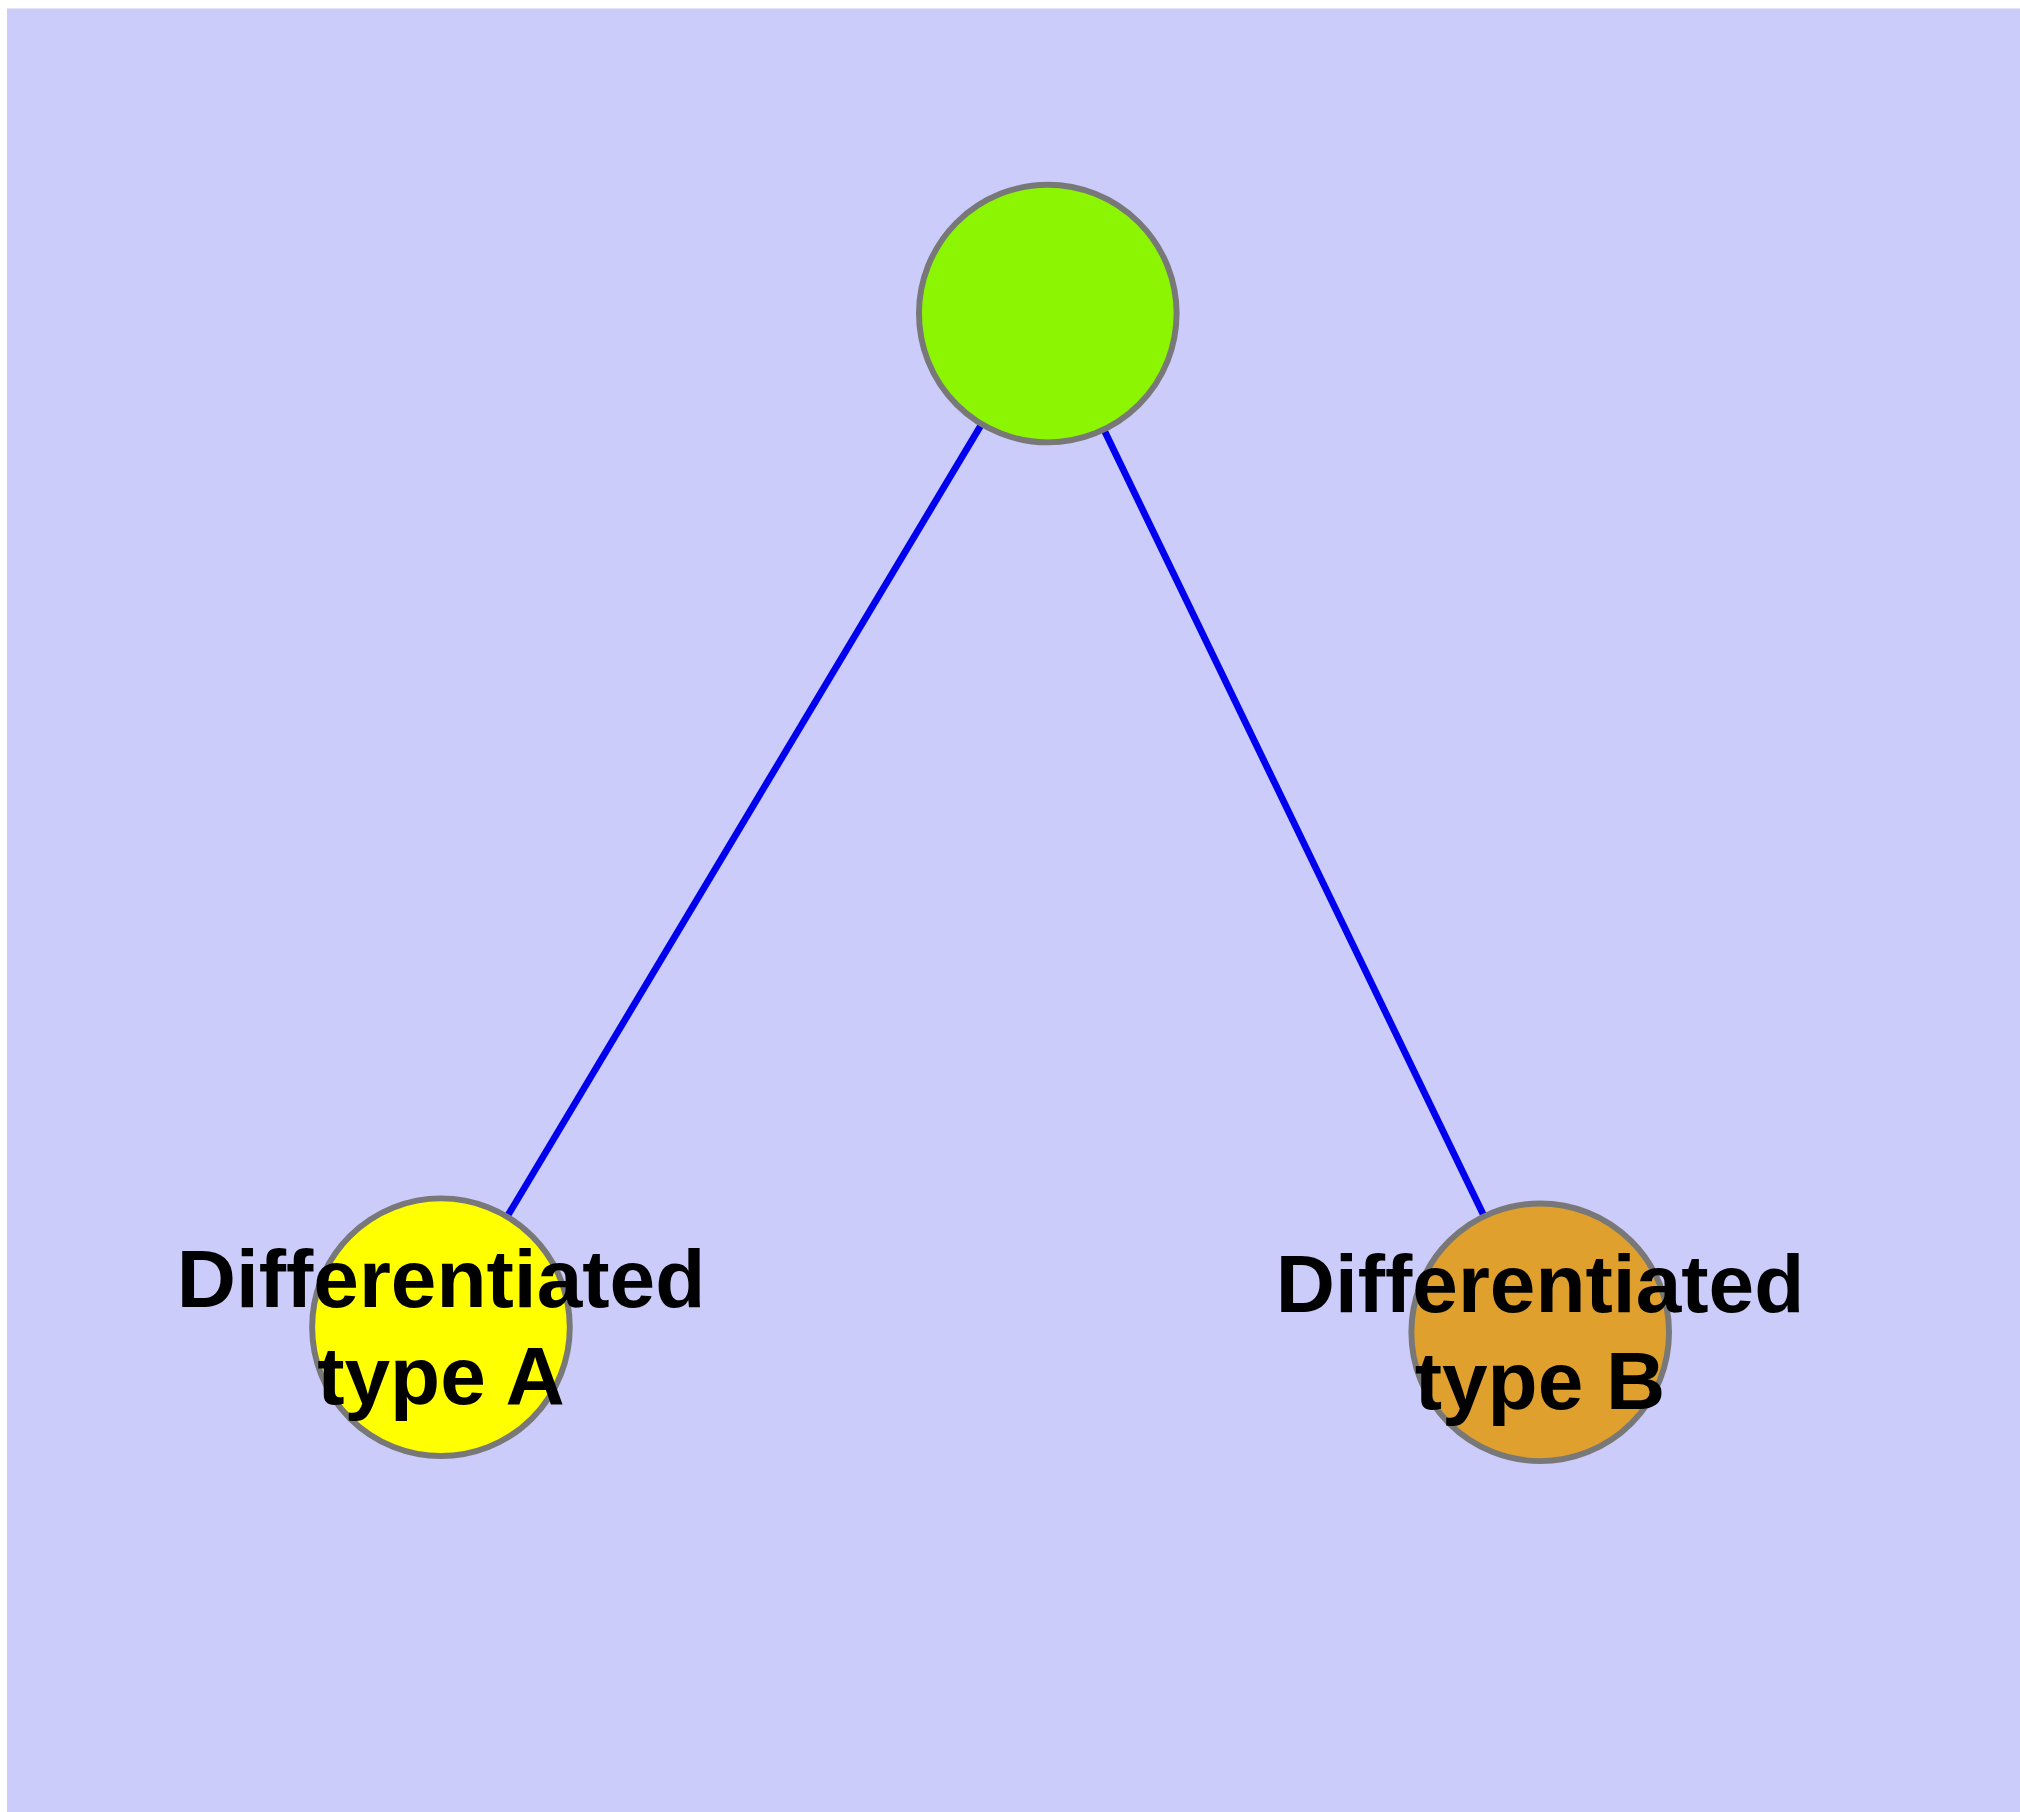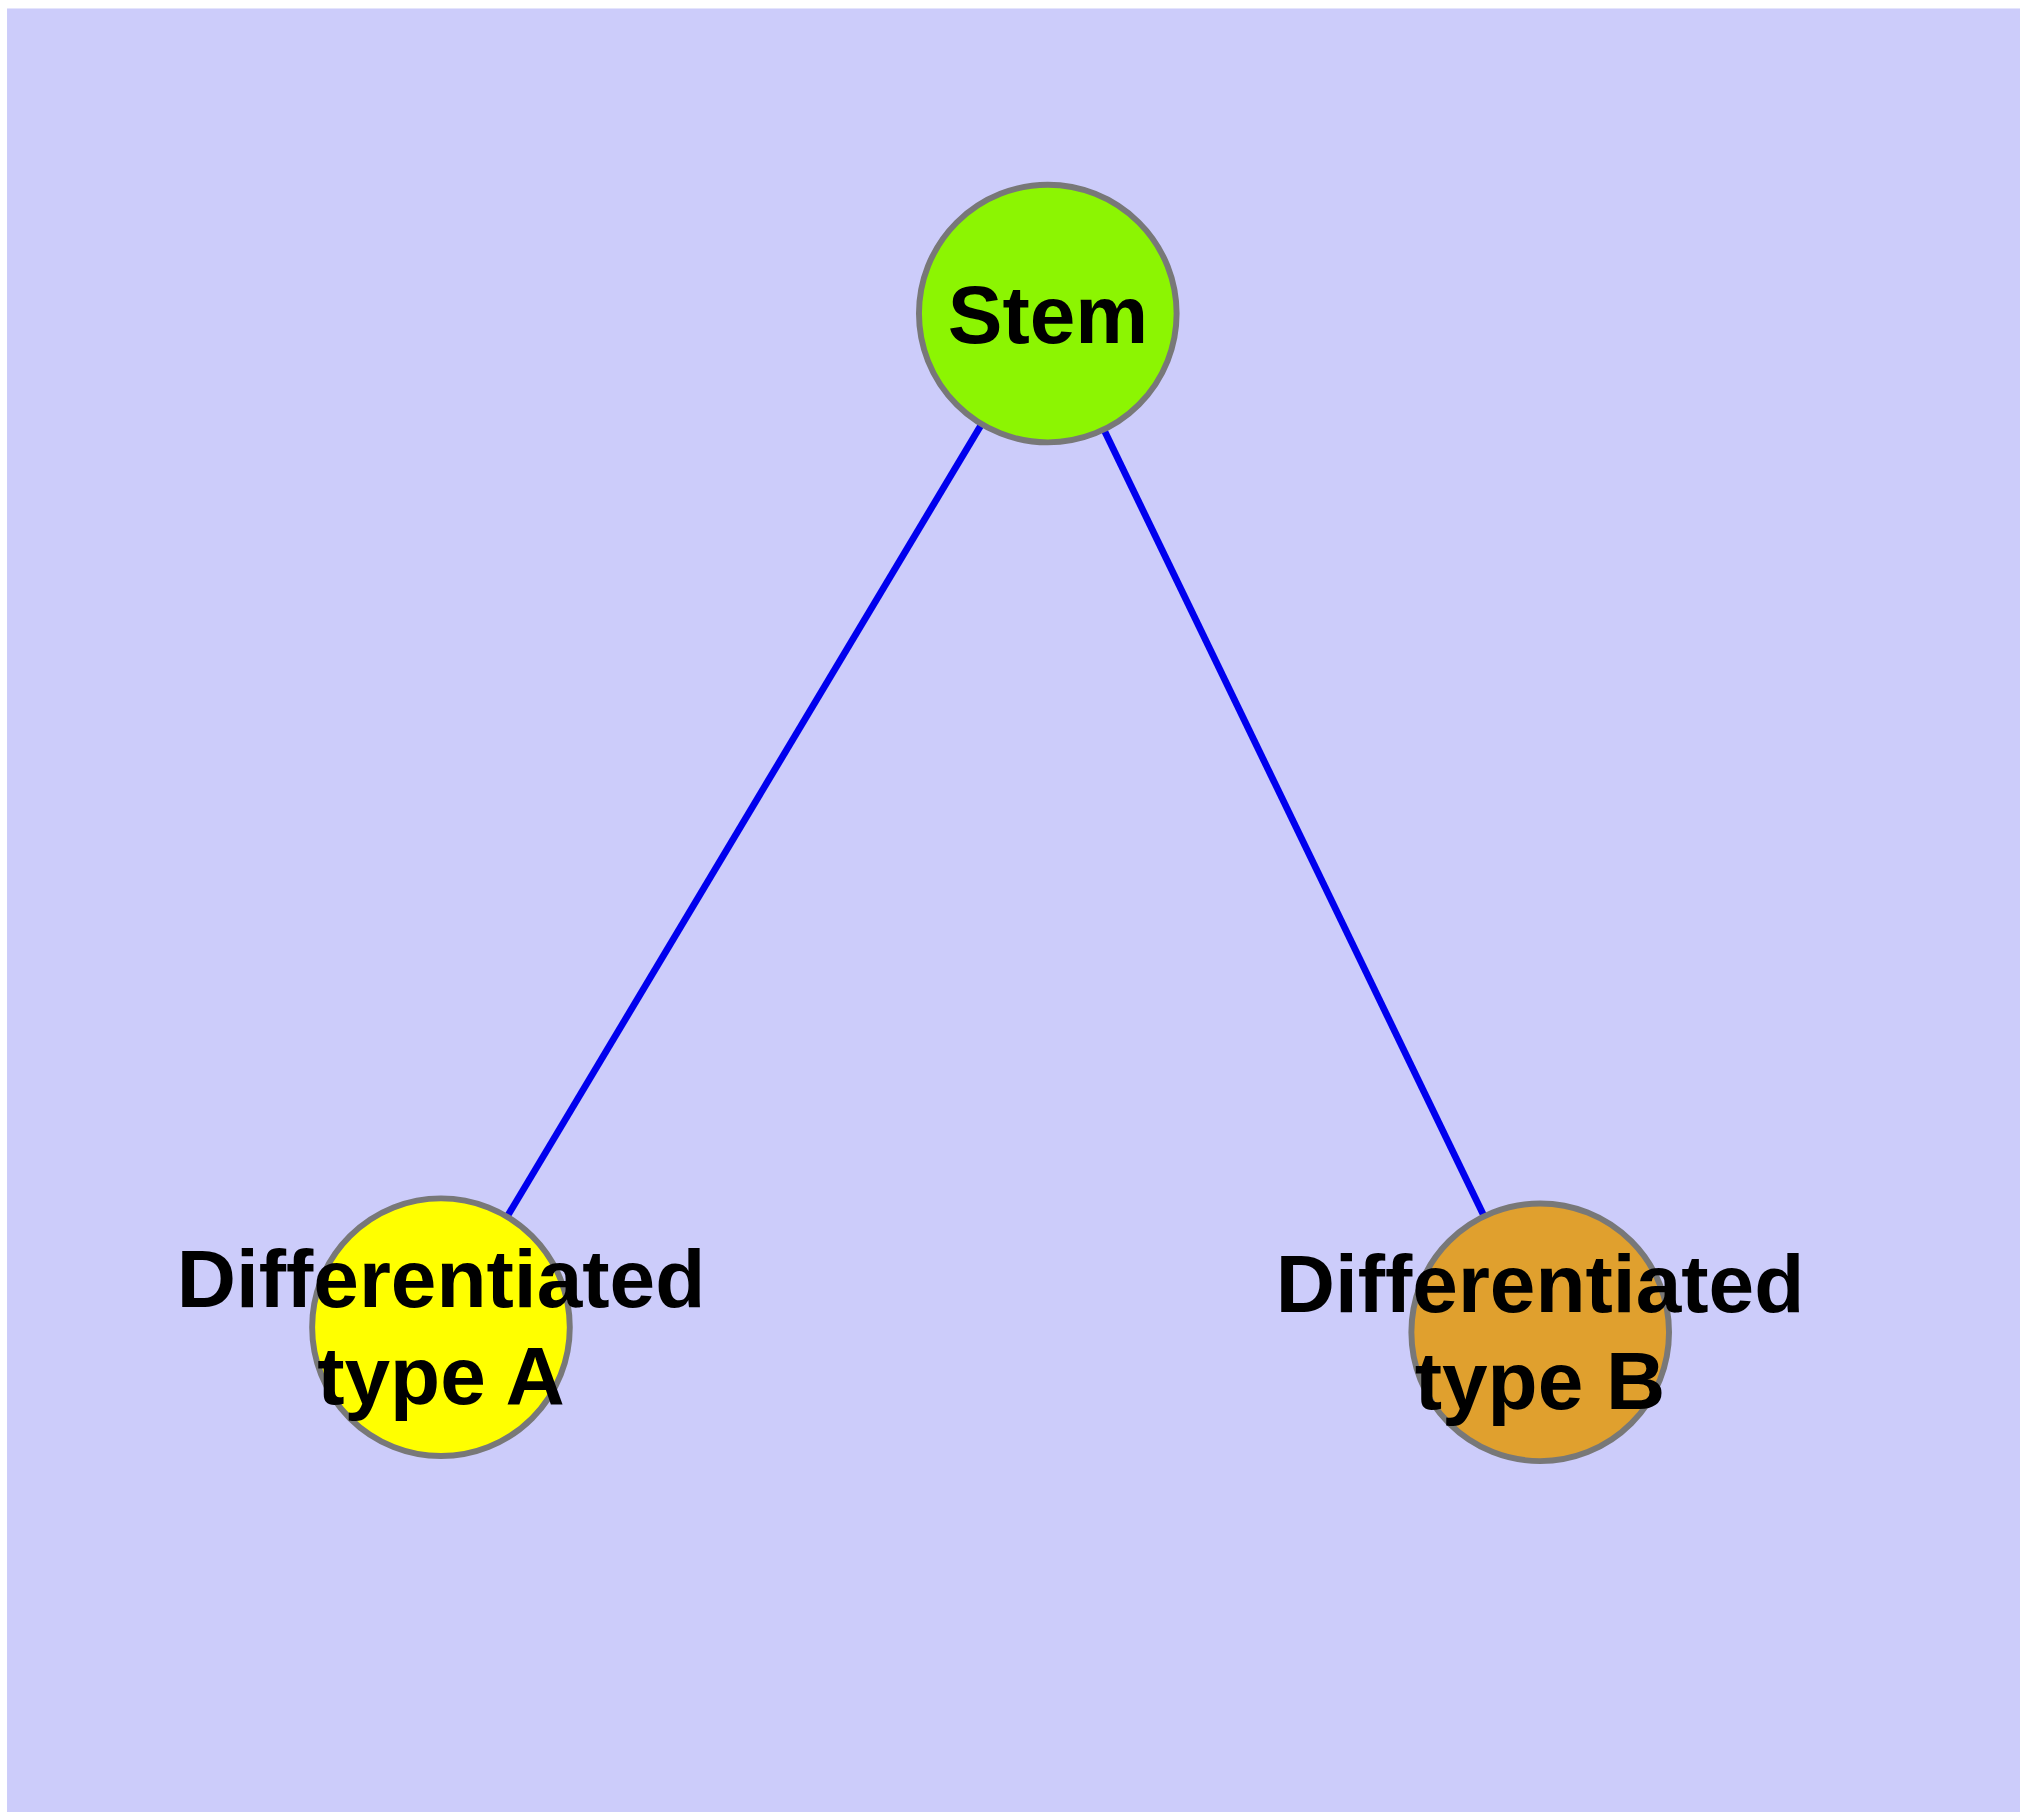--- a/index.html
+++ b/index.html
@@ -58,20 +58,19 @@
       <line id="edge-stem-to-diff-b" x1="1236" y1="370" x2="1817" y2="1572" stroke="#0000ee" stroke-width="8" stroke-linecap="butt"></line>
     </g>
 
     <g id="nodes-layer">
       <circle id="node-stem" cx="1236" cy="370" r="152" fill="#8cf502" stroke="#787878" stroke-width="7"></circle>
       <circle id="node-diff-a" cx="520" cy="1566" r="152" fill="#ffff00" stroke="#787878" stroke-width="7"></circle>
       <circle id="node-diff-b" cx="1817" cy="1572" r="152" fill="#e0a02e" stroke="#787878" stroke-width="7"></circle>
     </g>
   </svg>
 
-  <div class="node-label" id="label-stem" style="left: 1048px; top: 314px; font-size: 82px; line-height: 97px; color: rgb(0, 0, 0);">Stem</div>
   <div class="node-label" id="label-diff-a" style="left: 441px; top: 1327px; font-size: 82px; line-height: 97px; color: rgb(0, 0, 0);">Differentiated
 type A</div>
   <div class="node-label" id="label-diff-b" style="left: 1540px; top: 1332px; font-size: 82px; line-height: 97px; color: rgb(0, 0, 0);">Differentiated
 type B</div>
 
 </div>
 
 
 </body></html>

